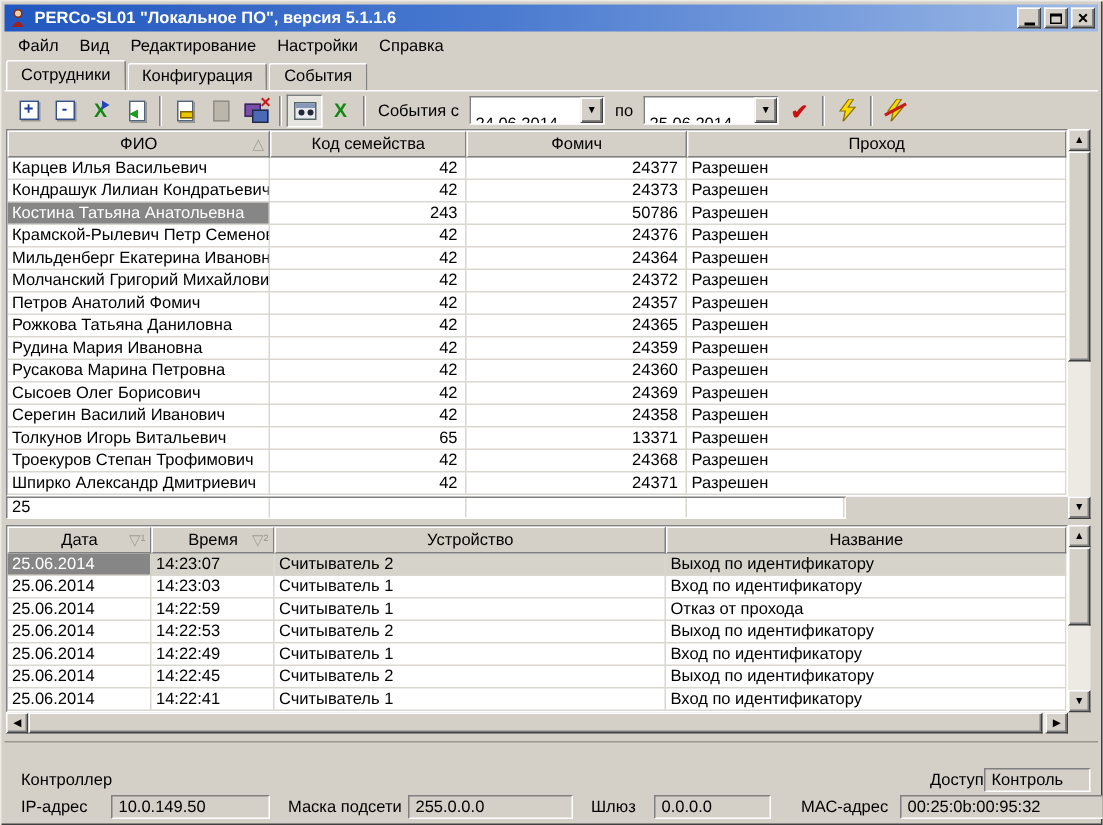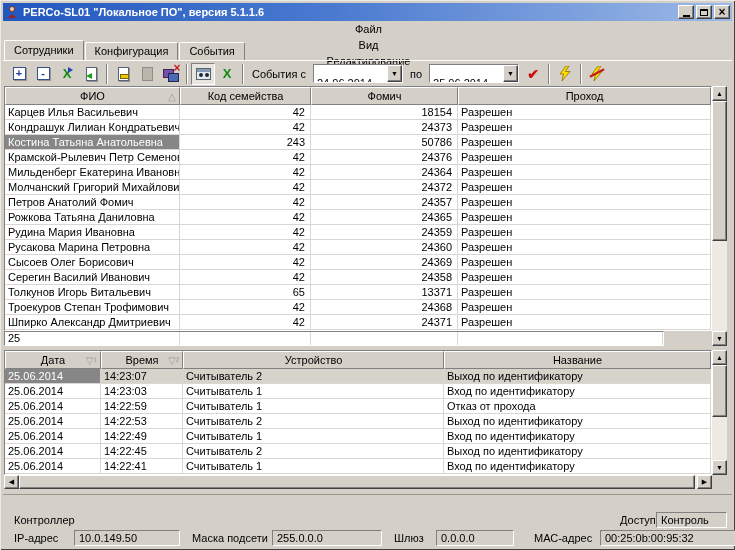--- a/index.html
+++ b/index.html
@@ -17,21 +17,21 @@
   .title-text { flex:1; color:#fff; font-weight:bold; white-space:nowrap; overflow:hidden; }
   .winbtns { display:flex; gap:2px; }
   .wbtn { width:16px; height:14px; background:#d4d0c8; border:1px solid;
     border-color:#fff #404040 #404040 #fff; box-shadow:inset -1px -1px 0 #808080;
     display:flex; align-items:center; justify-content:center; font-family:inherit; padding:0; }
   .wbtn .minbar { width:7px; height:2px; background:#000; margin-top:7px; }
   .wbtn .maxbox { width:8px; height:7px; border:1px solid #000; border-top-width:2px; }
   .wbtn.close { font-size:12px; font-weight:bold; line-height:10px; }
   
   .menubar { position:absolute; left:3px; top:21px; right:3px; height:19px;
-    display:flex; align-items:center; padding-left:2px;flex-direction:column; }
+    display:flex; align-items:center; padding-left:2px; }
   .menu-item { padding:2px 7px; }
   .tabstrip { position:absolute; left:3px; top:40px; right:3px; height:20px;
     display:flex; align-items:flex-end; padding-left:1px; }
   .tab { height:18px; line-height:17px; padding:0 9px; background:#d4d0c8;
     border:1px solid #808080; border-bottom:none; border-top-color:#fff; border-left-color:#fff;
     border-radius:2px 2px 0 0; margin-right:1px; }
   .tab.active { height:20px; line-height:19px; position:relative; z-index:3; }
   .toolbar { position:absolute; left:3px; top:60px; right:3px; height:26px;
     border-top:1px solid #fff; display:flex; align-items:center; padding-left:4px; }
   .tbtn { width:24px; height:22px; background:transparent; border:1px solid transparent;
@@ -83,21 +83,21 @@
   .hc { position:relative; background:#d4d0c8; border:1px solid; border-color:#fff #808080 #808080 #fff;
     height:18px; line-height:16px; text-align:center; overflow:hidden; white-space:nowrap; }
   .sort { position:absolute; right:3px; top:1px; color:#a09c94; font-size:10px; }
   .grow { display:flex; height:15px; line-height:15px; }
   .gc { border-right:1px solid #d9d7d0; border-bottom:1px solid #d9d7d0; padding:0 3px;
     white-space:nowrap; overflow:hidden; }
   .ar { text-align:right; padding-right:5px; }
   .selcell { background:#868686; color:#fff; }
   .selrow .gc { background:#d6d3cb; }
   .selrow .gc.selcell { background:#868686; }
-  .gfooter { position:absolute; left:4px; top:331px; width:660px; height:15px; background:#fff;
+  .gfooter { position:absolute; left:4px; top:331px; width:560px; height:15px; background:#fff;
     border:1px solid; border-color:#808080 #fff #fff #808080; display:flex; line-height:12px; }
   .fc { border-right:1px solid #d9d7d0; padding:0 3px; }
   
   .vscroll { position:absolute; width:15px; background:#eceae3; }
   #vs1 { left:712px; top:86px; height:260px; }
   #vs2 { left:712px; top:350px; height:125px; }
   .sbtn { position:absolute; left:0; width:15px; height:15px; background:#d4d0c8; border:1px solid;
     border-color:#fff #404040 #404040 #fff; box-shadow:inset -1px -1px 0 #808080;
     font-size:7px; display:flex; align-items:center; justify-content:center; }
   .sbtn.up { top:0; } .sbtn.down { bottom:0; }
@@ -229,21 +229,21 @@
       <div class="ghead">
         <div class="hc" style="width: 175px;"><span class="hlab">ФИО</span><span class="sort">△</span></div>
         <div class="hc" style="width: 131px;"><span class="hlab">Код семейства</span></div>
         <div class="hc" style="width: 147px;"><span class="hlab">Фомич</span></div>
         <div class="hc" style="flex: 1 1 0%;"><span class="hlab">Проход</span></div>
       </div>
       <div class="gbody">
         <div class="grow">
           <div class="gc" style="width: 175px;">Карцев Илья Васильевич</div>
           <div class="gc ar" style="width: 131px;">42</div>
-          <div class="gc ar" style="width: 147px;">18154</div>
+          <div class="gc ar" style="width: 147px;">24377</div>
           <div class="gc" style="flex: 1 1 0%;">Разрешен</div>
         </div>
         <div class="grow">
           <div class="gc" style="width: 175px;">Кондрашук Лилиан Кондратьевич</div>
           <div class="gc ar" style="width: 131px;">42</div>
           <div class="gc ar" style="width: 147px;">24373</div>
           <div class="gc" style="flex: 1 1 0%;">Разрешен</div>
         </div>
         <div class="grow">
           <div class="gc selcell" style="width: 175px;">Костина Татьяна Анатольевна</div>

